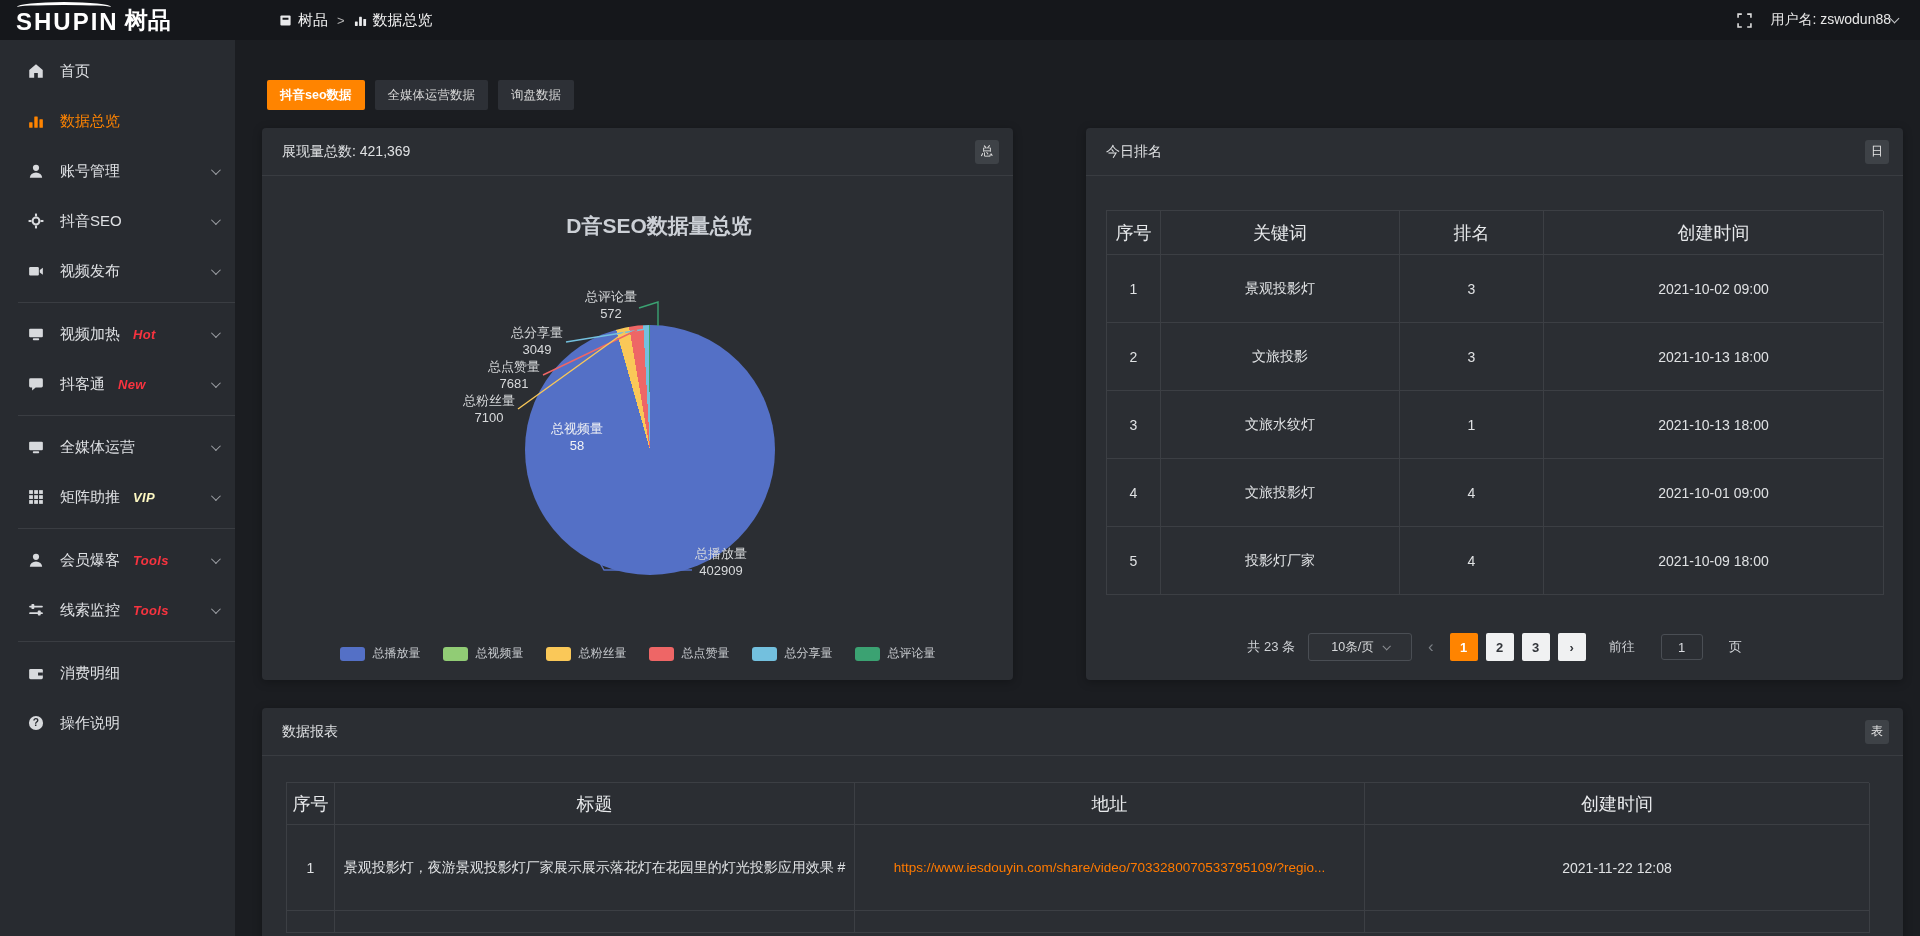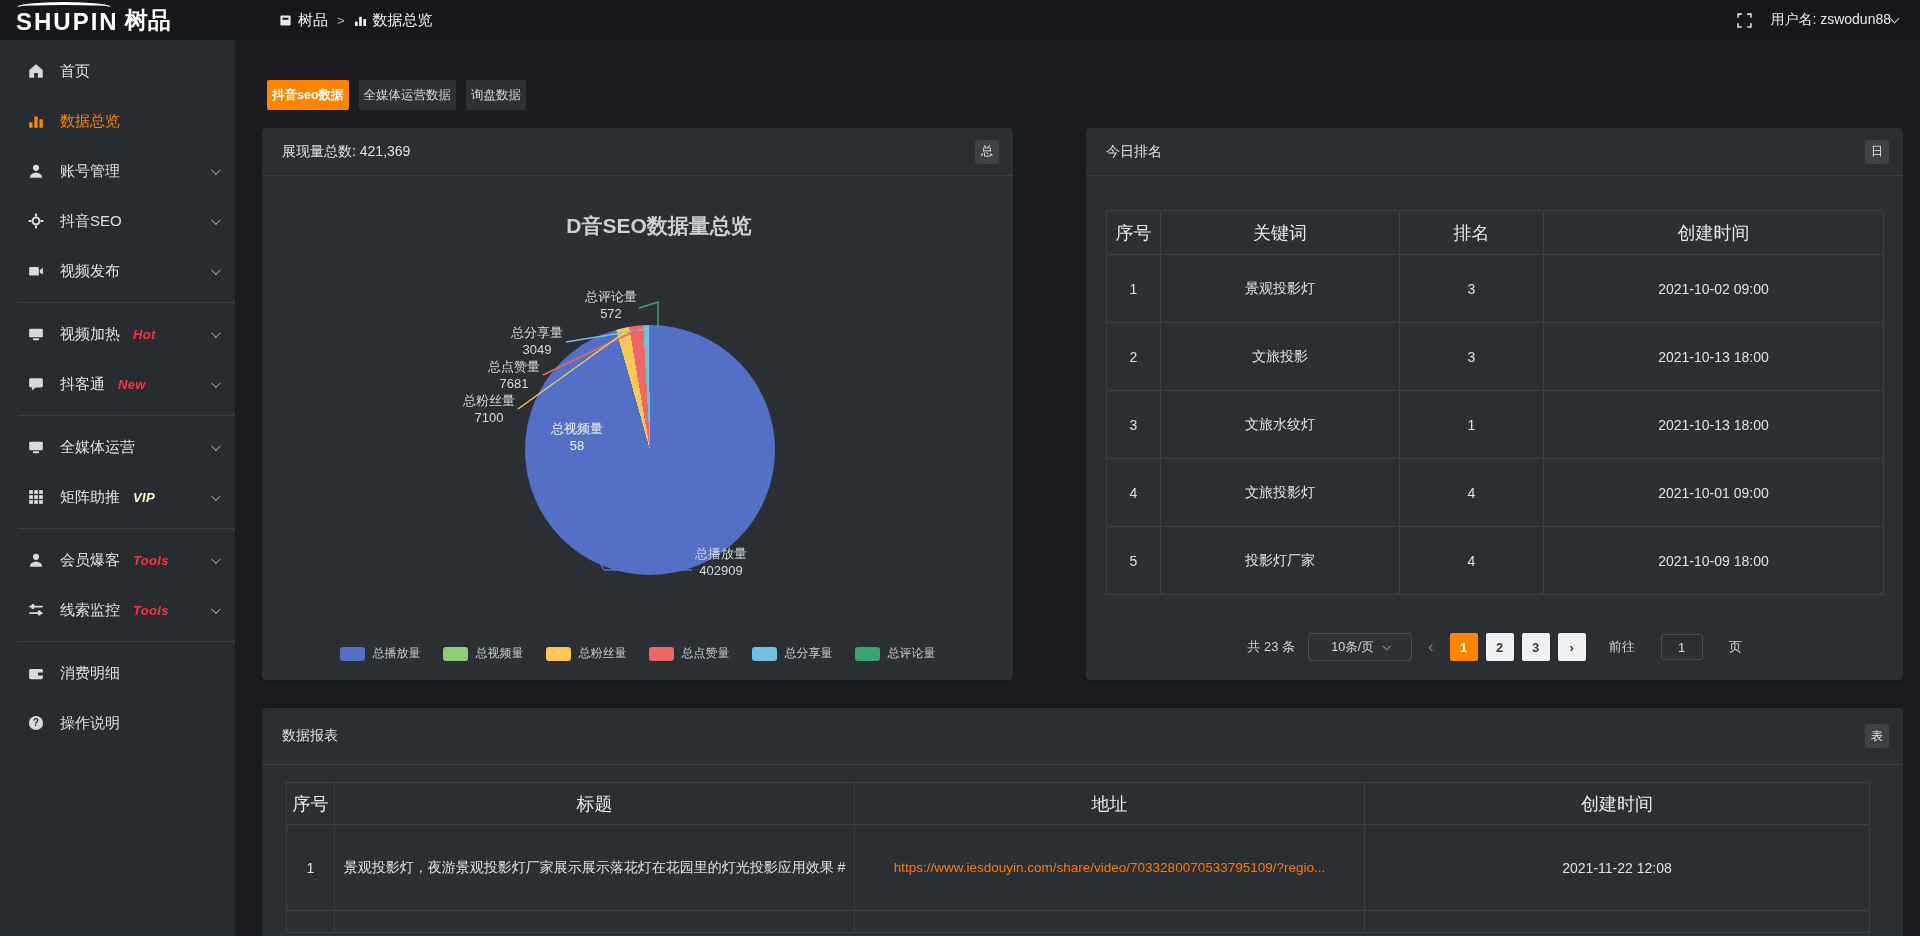--- a/index.html
+++ b/index.html
@@ -30,29 +30,29 @@
   .side-item.active .s-icon { color:#ff8400; }
   .s-badge { font-style:italic; font-weight:bold; font-size:13px; margin-left:13px; letter-spacing:.3px; }
   .s-badge.red { color:#f8333f; }
   .s-badge.yellow { color:#fef9c3; }
   .chev { margin-left:auto; width:7px; height:7px; border-right:1.5px solid #9ea1a6; border-bottom:1.5px solid #9ea1a6; transform:rotate(45deg) translateY(-2px); }
   .side-divider { height:1px; background:#3a3d42; margin:6px 0 6px 18px; }
 
   
   .content { position:absolute; left:235px; top:40px; width:1685px; height:896px; }
   .tabs { position:absolute; left:32px; top:40px; display:flex; gap:10px; }
-  .tab { height:30px; padding:0 5px; font-size:12.5px; display:flex; align-items:center; background:#2d3036; color:#d8d8d8; border-radius:2px; cursor:pointer; }
+  .tab { height:30px; padding:0 13px; font-size:12.5px; display:flex; align-items:center; background:#2d3036; color:#d8d8d8; border-radius:2px; cursor:pointer; }
   .tab.active { background:#ff8400; color:#fff; font-weight:bold; }
 
   .panel { position:absolute; background:#2b2e33; border-radius:4px; box-shadow:0 2px 10px rgba(0,0,0,.28); }
   #overview-panel { left:27px;  top:88px;  width:751px;  height:552px; }
   #ranking-panel  { left:851px; top:88px;  width:817px;  height:552px; }
   #report-panel   { left:27px;  top:668px; width:1641px; height:280px; }
   .panel-header { height:48px; display:flex; align-items:center; padding:0 14px 0 20px; border-bottom:1px solid #393c41; color:#dfe1e3; font-size:14px; }
-  #report-panel .panel-header { height:57px; }
+  #report-panel .panel-header { height:48px; }
   .panel-badge { margin-left:auto; width:24px; height:24px; background:#3e4247; border-radius:3px; color:#e6e6e6; font-size:12px; display:flex; align-items:center; justify-content:center; cursor:pointer; }
 
   
   #chart-area { position:absolute; inset:0; }
   .chart-title { position:absolute; top:84px; left:397px; transform:translateX(-50%); font-size:21px; font-weight:bold; color:#ccd0d6; white-space:nowrap; }
   #pie { position:absolute; left:263px; top:197px; width:250px; height:250px; border-radius:50%; }
   .c-label { position:absolute; font-size:13px; color:#d8dadc; text-align:center; line-height:17px; white-space:nowrap; }
   .c-label.inside { color:#f2f3f5; z-index:3; }
   svg.leaders { position:absolute; inset:0; pointer-events:none; z-index:2; }
   .legend { position:absolute; bottom:18px; left:50%; transform:translateX(-50%); display:flex; align-items:center; gap:22px; white-space:nowrap; }

